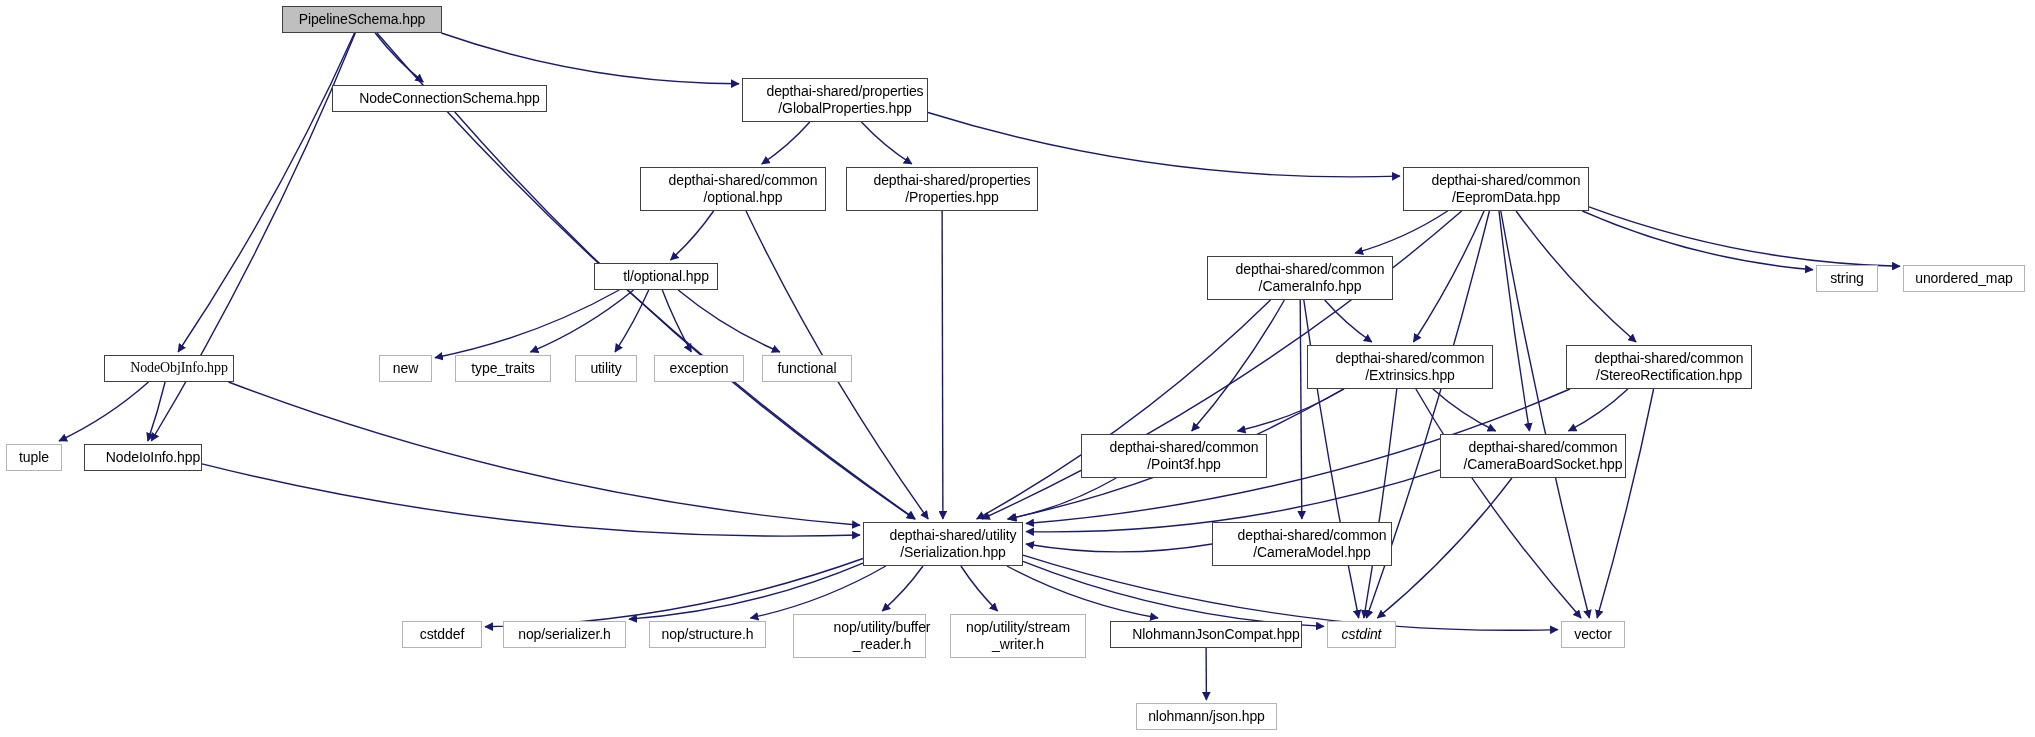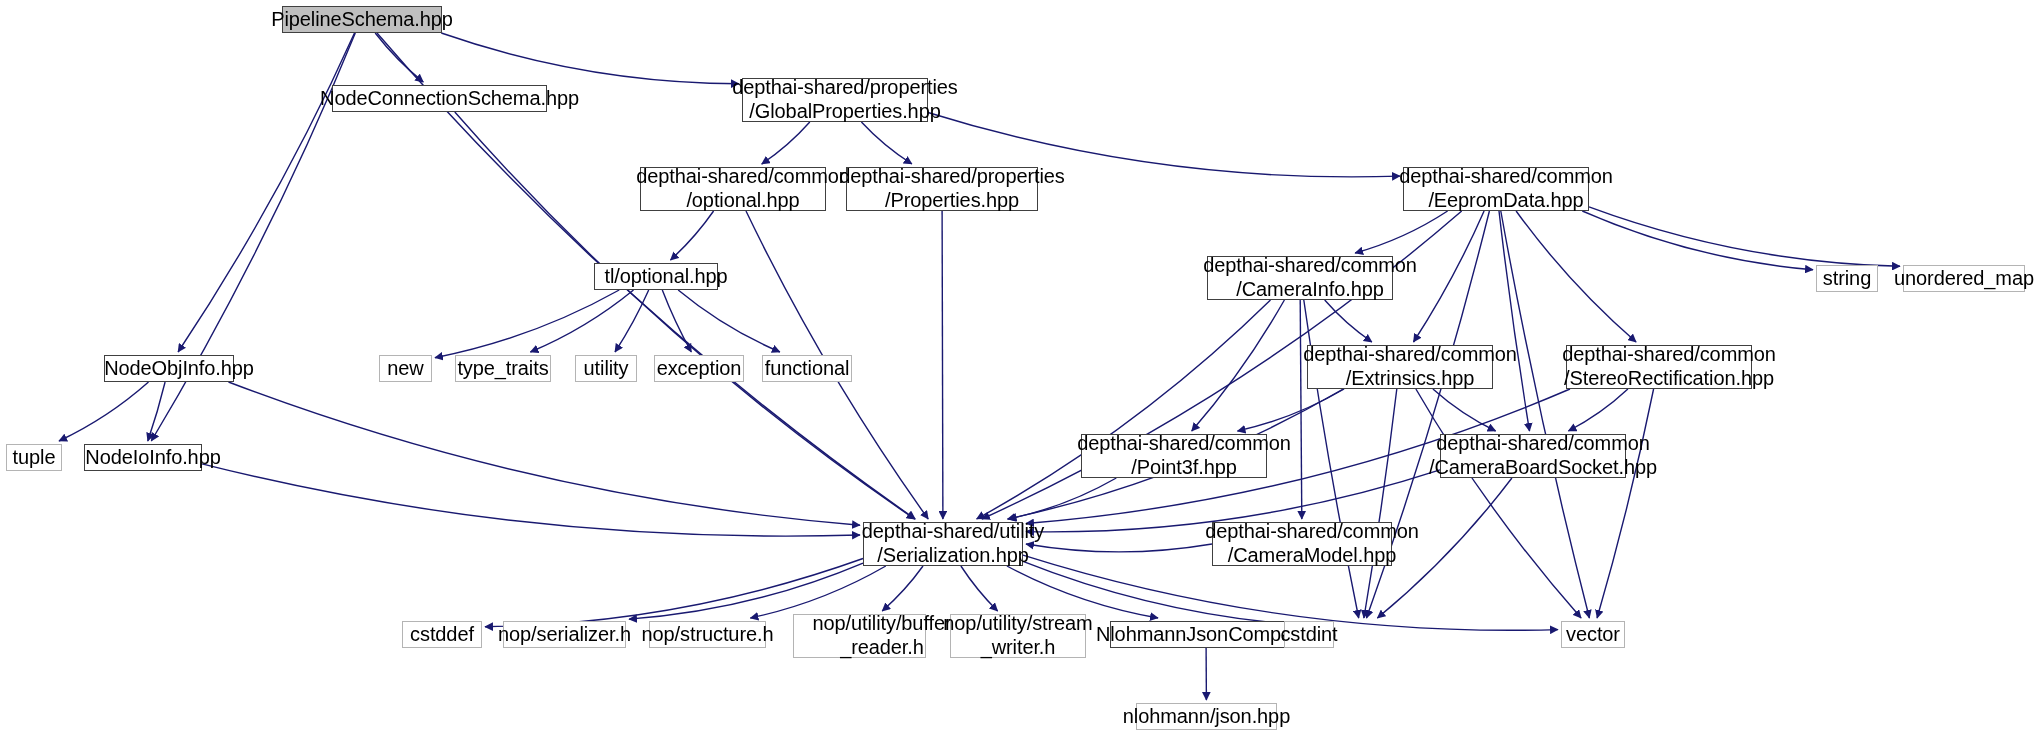--- a/index.html
+++ b/index.html
@@ -24,21 +24,21 @@
     pointer-events: none;
   }
   .node {
     position: absolute;
     box-sizing: border-box;
     display: flex;
     align-items: center;
     justify-content: center;
     text-align: center;
     line-height: 1.18;
-    font-size: 20px;
+    font-size: 14px;
     color: #000000;
     background: #ffffff;
     white-space: pre;
     letter-spacing: -0.1px;
   }
   
   .n-sys   { border: 1px solid #b4b4b4; }   
   .n-file  { border: 1.6px solid #404040; padding-left: 20px; } 
   .n-root  { border: 1.6px solid #404040; background: #bfbfbf; } 
 </style>
@@ -128,35 +128,35 @@
     <div class="node n-sys" style="left: 1903px; top: 265px; width: 122px; height: 27px;">unordered_map</div>
     <div class="node n-file" style="left: 1307px; top: 345px; width: 186px; height: 44px;">depthai-shared/common
 /Extrinsics.hpp</div>
     <div class="node n-file" style="left: 1566px; top: 345px; width: 186px; height: 44px;">depthai-shared/common
 /StereoRectification.hpp</div>
     <div class="node n-sys" style="left: 379px; top: 355px; width: 53px; height: 27px;">new</div>
     <div class="node n-sys" style="left: 455px; top: 355px; width: 96px; height: 27px;">type_traits</div>
     <div class="node n-sys" style="left: 575px; top: 355px; width: 62px; height: 27px;">utility</div>
     <div class="node n-sys" style="left: 654px; top: 355px; width: 90px; height: 27px;">exception</div>
     <div class="node n-sys" style="left: 762px; top: 355px; width: 90px; height: 27px;">functional</div>
-    <div class="node n-file" style="left: 104px; top: 355px; width: 130px; height: 27px;">NodeObjInfo.hpp</div>
+    <div class="node n-file" style="left: 104px; top: 355px; width: 130px; height: 27px; font-family: Liberation Serif, serif;">NodeObjInfo.hpp</div>
     <div class="node n-file" style="left: 1081px; top: 434px; width: 186px; height: 44px;">depthai-shared/common
 /Point3f.hpp</div>
     <div class="node n-file" style="left: 1440px; top: 434px; width: 186px; height: 44px;">depthai-shared/common
 /CameraBoardSocket.hpp</div>
     <div class="node n-sys" style="left: 6px; top: 444px; width: 56px; height: 27px;">tuple</div>
     <div class="node n-file" style="left: 84px; top: 444px; width: 118px; height: 27px;">NodeIoInfo.hpp</div>
     <div class="node n-file" style="left: 863px; top: 522px; width: 160px; height: 44px;">depthai-shared/utility
 /Serialization.hpp</div>
     <div class="node n-file" style="left: 1212px; top: 522px; width: 180px; height: 44px;">depthai-shared/common
 /CameraModel.hpp</div>
     <div class="node n-sys" style="left: 402px; top: 621px; width: 80px; height: 27px;">cstddef</div>
     <div class="node n-sys" style="left: 503px; top: 621px; width: 123px; height: 27px;">nop/serializer.h</div>
     <div class="node n-sys" style="left: 649px; top: 621px; width: 117px; height: 27px;">nop/structure.h</div>
     <div class="node n-sys" style="left: 793px; top: 614px; width: 133px; height: 44px; padding-left: 45px;">nop/utility/buffer
 _reader.h</div>
     <div class="node n-sys" style="left: 950px; top: 614px; width: 136px; height: 44px;">nop/utility/stream
 _writer.h</div>
     <div class="node n-file" style="left: 1110px; top: 621px; width: 192px; height: 27px;">NlohmannJsonCompat.hpp</div>
-    <div class="node n-sys" style="left: 1284px; top: 621px; width: 50px; height: 27px;">cstdint</div>
+    <div class="node n-sys" style="left: 1327px; top: 621px; width: 69px; height: 27px; font-style: italic;">cstdint</div>
     <div class="node n-sys" style="left: 1561px; top: 621px; width: 64px; height: 27px;">vector</div>
     <div class="node n-sys" style="left: 1136px; top: 703px; width: 141px; height: 27px;">nlohmann/json.hpp</div>
   </div>
 
 </body></html>

